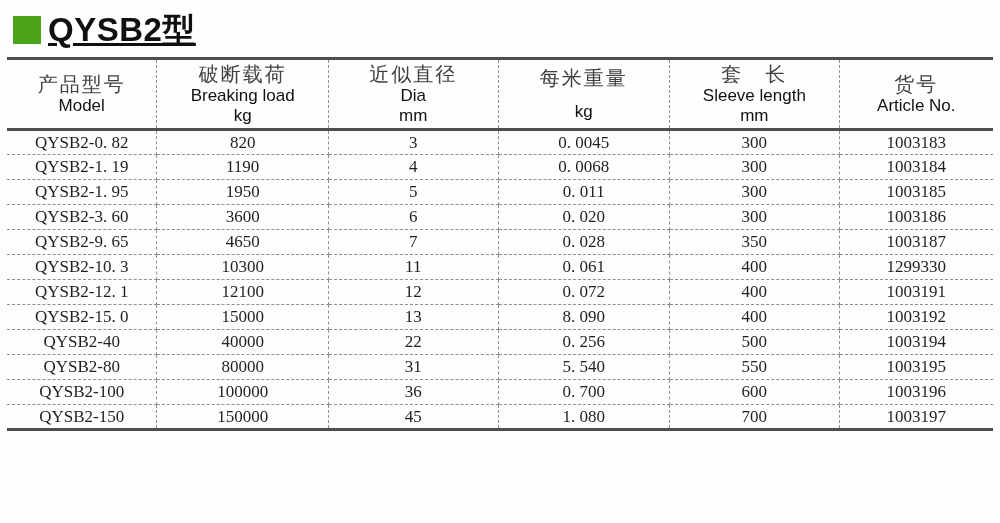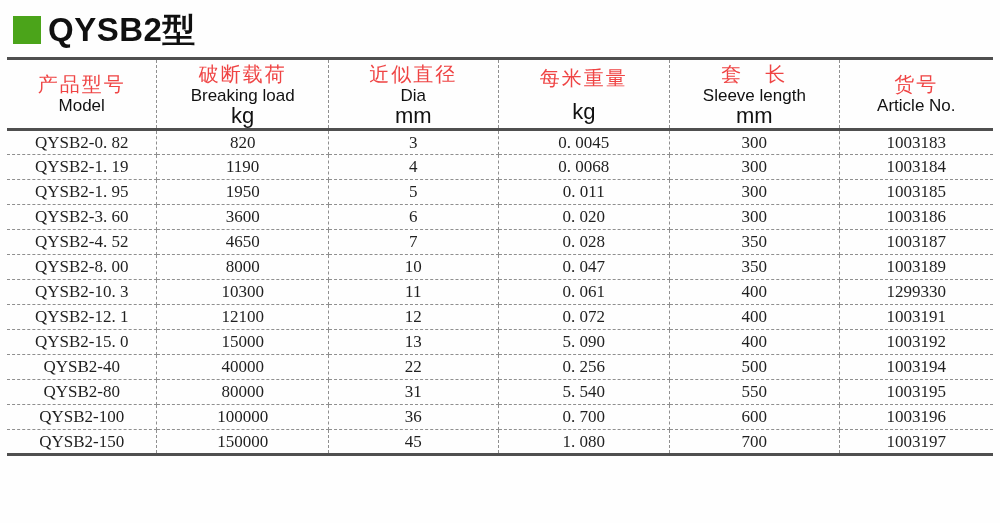--- a/index.html
+++ b/index.html
@@ -29,20 +29,21 @@
     height: 28px;
     flex: 0 0 auto;
   }
   .page-title {
     font-size: 33px;
     font-weight: bold;
     letter-spacing: 0.5px;
     color: #101010;
     line-height: 36px;
     white-space: nowrap;
+    text-decoration: underline;
   }
   table.spec {
     width: 986px;
     table-layout: fixed;
     border-collapse: collapse;
     border-top: 3px solid #4f4f4f;
     border-bottom: 3px solid #4f4f4f;
   }
   table.spec thead tr {
     height: 67px;
@@ -54,32 +55,32 @@
     vertical-align: middle;
     padding: 2px 0;
   }
   table.spec thead th:last-child {
     border-right: none;
   }
   .th-zh {
     display: block;
     font-size: 20px;
     line-height: 24px;
-    color: #ef4444;
+    color: #404040;
     letter-spacing: 2px;
   }
   .th-en {
     display: block;
     font-size: 17px;
     line-height: 20px;
     color: #111;
   }
   .th-unit {
     display: block;
-    font-size: 22px;
+    font-size: 17px;
     line-height: 20px;
     color: #111;
   }
   .hgap {
     display: block;
     height: 12px;
   }
   table.spec tbody tr {
     height: 25px;
   }
@@ -180,34 +181,26 @@
         </tr>
         <tr>
           <td>QYSB2-3. 60</td>
           <td>3600</td>
           <td>6</td>
           <td>0. 020</td>
           <td>300</td>
           <td>1003186</td>
         </tr>
         <tr>
-          <td>QYSB2-4. 52</td>
+          <td>QYSB2-9. 65</td>
           <td>4650</td>
           <td>7</td>
           <td>0. 028</td>
           <td>350</td>
           <td>1003187</td>
-        </tr>
-        <tr>
-          <td>QYSB2-8. 00</td>
-          <td>8000</td>
-          <td>10</td>
-          <td>0. 047</td>
-          <td>350</td>
-          <td>1003189</td>
         </tr>
         <tr>
           <td>QYSB2-10. 3</td>
           <td>10300</td>
           <td>11</td>
           <td>0. 061</td>
           <td>400</td>
           <td>1299330</td>
         </tr>
         <tr>
@@ -215,21 +208,21 @@
           <td>12100</td>
           <td>12</td>
           <td>0. 072</td>
           <td>400</td>
           <td>1003191</td>
         </tr>
         <tr>
           <td>QYSB2-15. 0</td>
           <td>15000</td>
           <td>13</td>
-          <td>5. 090</td>
+          <td>8. 090</td>
           <td>400</td>
           <td>1003192</td>
         </tr>
         <tr>
           <td>QYSB2-40</td>
           <td>40000</td>
           <td>22</td>
           <td>0. 256</td>
           <td>500</td>
           <td>1003194</td>

